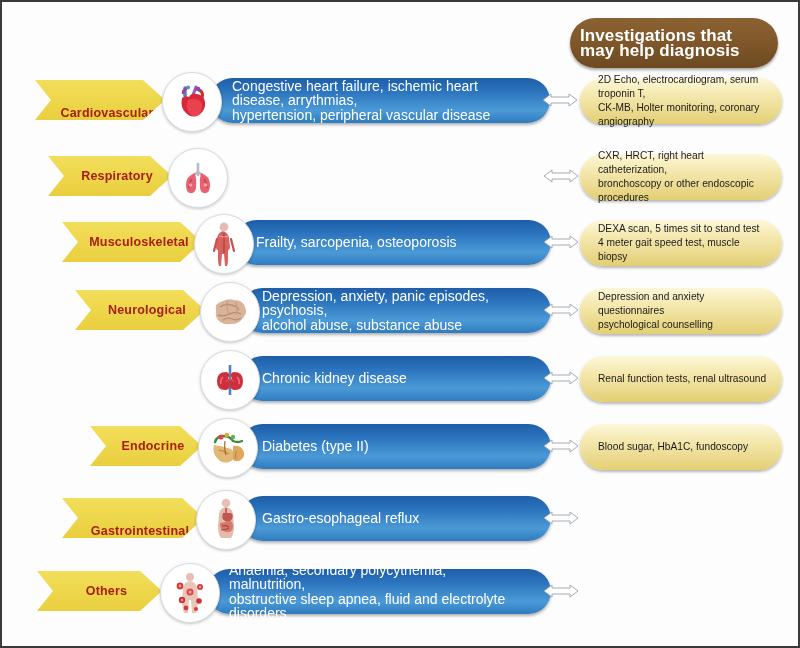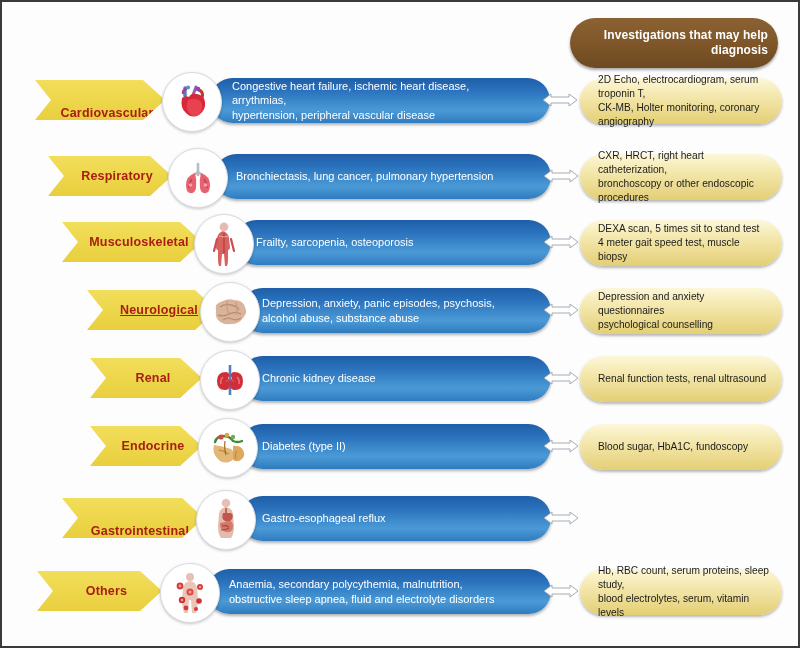--- a/index.html
+++ b/index.html
@@ -24,23 +24,23 @@
 
   
   #header-pill{
     position:absolute;
     left:568px; top:16px;
     width:208px; height:50px;
     border-radius:25px;
     background:linear-gradient(180deg,#8a6233 0%,#7d5528 55%,#6d4a22 100%);
     box-shadow:0 2px 3px rgba(0,0,0,.35);
     display:flex;align-items:center;justify-content:center;
-    text-align:right;
+    text-align:left;
     color:#ffffff;
-    font-size:12px;
+    font-size:17px;
     font-weight:bold;
     line-height:15px;
     letter-spacing:.1px;
     padding:0 10px;
     box-sizing:border-box;
   }
 
   
   .row{
     position:absolute;
@@ -85,21 +85,21 @@
   
   .blue-bar{
     position:absolute;
     top:4px;
     height:45px;
     border-radius:23px;
     background:linear-gradient(180deg,#1f5ea8 0%,#2a72bd 28%,#4b9ad6 72%,#2f7bc0 100%);
     box-shadow:0 2px 3px rgba(0,0,0,.30);
     display:flex;align-items:center;
     color:#ffffff;
-    font-size:11px;
+    font-size:14px;
     line-height:14.5px;
     padding-left:22px;
     padding-right:26px;
     box-sizing:border-box;
     z-index:2;
   }
 
   
   .connector{
     position:absolute;
@@ -183,25 +183,20 @@
       <path d="M20 6 L20 17" stroke="#b5bcc4" stroke-width="2.6" stroke-linecap="round"></path>
       <path d="M20 14 L13 19 M20 14 L27 19" stroke="#b5bcc4" stroke-width="2.2" stroke-linecap="round"></path>
       <path d="M17 15 q-9 3 -9 12 q0 7 4 8 q5 1 6 -5 q1 -8 -1 -15 z" fill="#e8616f"></path>
       <path d="M23 15 q9 3 9 12 q0 7 -4 8 q-5 1 -6 -5 q-1 -8 1 -15 z" fill="#e8616f"></path>
       <path d="M14 21 q-3 4 -3 9" stroke="#c4404f" stroke-width="1.4" fill="none"></path>
       <path d="M26 21 q3 4 3 9" stroke="#c4404f" stroke-width="1.4" fill="none"></path>
       <circle cx="12.5" cy="27" r="1.8" fill="#f2a6ad"></circle>
       <circle cx="27.5" cy="27" r="1.8" fill="#f2a6ad"></circle>
     </svg>
           </div>
-          <div class="blue-bar" style="left: 212px; width: 337px;">
-            <div>
-              <span class="txt">Bronchiectasis,  lung cancer, pulmonary hypertension</span>
-            </div>
-          </div>
           <div class="connector" style="left: 541px;">
             <svg width="36" height="20" viewBox="0 0 36 20">
    <path d="M9 4 L9 7 L27 7 L27 4 L35 10 L27 16 L27 13 L9 13 L9 16 L1 10 Z" fill="#ffffff" stroke="#9aa3ad" stroke-width="0.9" stroke-linejoin="round"></path>
  </svg>
           </div>
           <div class="inv-pill" style="left: 578px; width: 202px;">
             <div>
               <span class="txt">CXR, HRCT,  right heart catheterization,</span>
               <span class="txt">bronchoscopy or other endoscopic procedures</span>
             </div>
@@ -231,21 +226,21 @@
  </svg>
           </div>
           <div class="inv-pill" style="left: 578px; width: 202px;">
             <div>
               <span class="txt">DEXA scan, 5 times sit to stand test</span>
               <span class="txt">4 meter gait speed test, muscle biopsy</span>
             </div>
           </div>
         </div>
         <div class="row" style="top: 282px;">
-          <div class="chevron" style="left: 85px; width: 130px; text-decoration: underline;">
+          <div class="chevron" style="left: 73px; width: 130px;">
             <span>Neurological</span>
           </div>
           <div class="icon-circle" style="left: 198px;">
             <svg width="42" height="34" viewBox="0 0 42 34">
       <path d="M7 16 q-2 -8 7 -10 q5 -3 11 -1 q9 0 11 7 q3 6 -2 11 q-4 6 -12 6 q-9 1 -13 -4 q-3 -4 -2 -9 z" fill="#d9b49a"></path>
       <path d="M11 12 q5 -4 11 -2 q6 1 8 5" stroke="#b98f72" stroke-width="1.4" fill="none"></path>
       <path d="M9 20 q6 2 11 -1 q6 -3 12 0" stroke="#b98f72" stroke-width="1.4" fill="none"></path>
       <path d="M14 25 q4 -3 9 -1 q5 2 9 -1" stroke="#b98f72" stroke-width="1.3" fill="none"></path>
       <path d="M18 6 q-1 8 2 13" stroke="#c49c80" stroke-width="1.2" fill="none"></path>
       <path d="M27 7 q2 7 0 13" stroke="#c49c80" stroke-width="1.2" fill="none"></path>
@@ -263,23 +258,20 @@
  </svg>
           </div>
           <div class="inv-pill" style="left: 578px; width: 202px;">
             <div>
               <span class="txt">Depression and  anxiety questionnaires</span>
               <span class="txt">psychological counselling</span>
             </div>
           </div>
         </div>
         <div class="row" style="top: 350px;">
-          <div class="chevron" style="left: 88px; width: 112px;">
-            <span>Renal</span>
-          </div>
           <div class="icon-circle" style="left: 198px;">
             <svg width="40" height="40" viewBox="0 0 40 40">
       <path d="M20 5 L20 35" stroke="#4d7fc4" stroke-width="2.6"></path>
       <path d="M16 12 q-9 0 -9 9 q0 9 8 9 q5 0 5 -6 q0 -4 -2 -6 q2 -2 1 -4 q-1 -2 -3 -2 z" fill="#cf2f3a"></path>
       <path d="M24 12 q9 0 9 9 q0 9 -8 9 q-5 0 -5 -6 q0 -4 2 -6 q-2 -2 -1 -4 q1 -2 3 -2 z" fill="#cf2f3a"></path>
       <path d="M13 17 q-3 3 -2 7" stroke="#e8707a" stroke-width="1.6" fill="none"></path>
       <path d="M27 17 q3 3 2 7" stroke="#e8707a" stroke-width="1.6" fill="none"></path>
       <path d="M20 19 q-3 1 -4 3 M20 19 q3 1 4 3" stroke="#d9534f" stroke-width="1.3" fill="none"></path>
     </svg>
           </div>
@@ -382,23 +374,17 @@
             <div>
               <span class="txt">Anaemia, secondary polycythemia, malnutrition,</span>
               <span class="txt">obstructive sleep apnea,  fluid and electrolyte disorders</span>
             </div>
           </div>
           <div class="connector" style="left: 541px;">
             <svg width="36" height="20" viewBox="0 0 36 20">
    <path d="M9 4 L9 7 L27 7 L27 4 L35 10 L27 16 L27 13 L9 13 L9 16 L1 10 Z" fill="#ffffff" stroke="#9aa3ad" stroke-width="0.9" stroke-linejoin="round"></path>
  </svg>
           </div>
-          <div class="inv-pill" style="left: 578px; width: 202px;">
-            <div>
-              <span class="txt">Hb, RBC count, serum proteins, sleep study,</span>
-              <span class="txt">blood electrolytes, serum, vitamin levels</span>
-            </div>
-          </div>
         </div>
       </div>
 
   </div>
 </div>
 
 </body></html>

